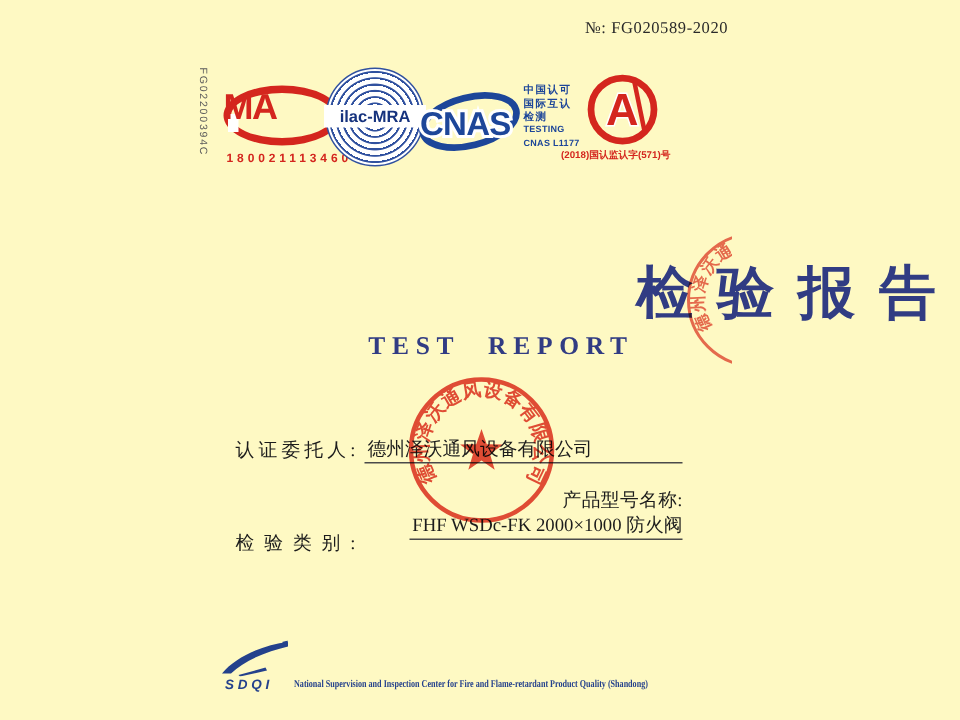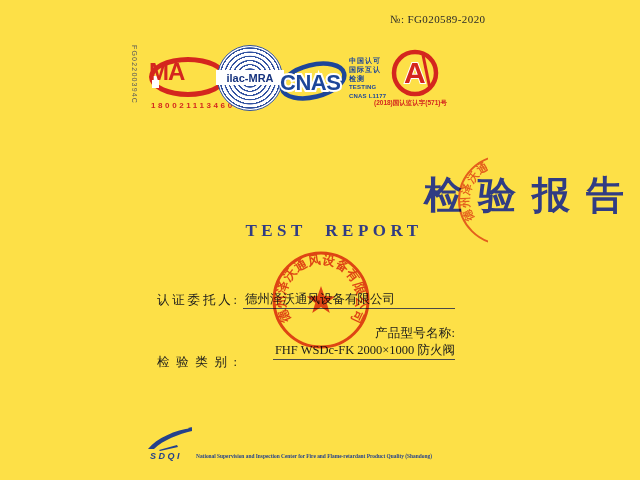--- a/index.html
+++ b/index.html
@@ -1,17 +1,17 @@
 <!DOCTYPE html>
 <html><head>
 <meta charset="utf-8">
 <style>
   html,body{margin:0;padding:0;}
   body{width:640px;height:480px;background:#e8e8e8;font-family:"Liberation Serif",serif;}
-  .page{position:relative;width:640px;height:480px;background:#fde047;overflow:hidden;}
+  .page{position:relative;width:640px;height:480px;background:#fef9c3;overflow:hidden;}
   .abs{position:absolute;}
 
   
   .doc-number{left:390px;top:13px;font-size:11px;color:#2a2a2a;letter-spacing:0.4px;}
 
   
   .side-code{left:131px;top:45px;height:64px;writing-mode:vertical-rl;text-orientation:sideways;
              font-family:"Liberation Sans",sans-serif;font-size:7px;color:#5a5a5a;letter-spacing:1.2px;}
   .cma{left:149px;top:57px;width:80px;height:42px;}
   .cma-oval{position:absolute;left:0;top:0;width:68px;height:30px;border:5px solid #d4261e;border-radius:50%;}

